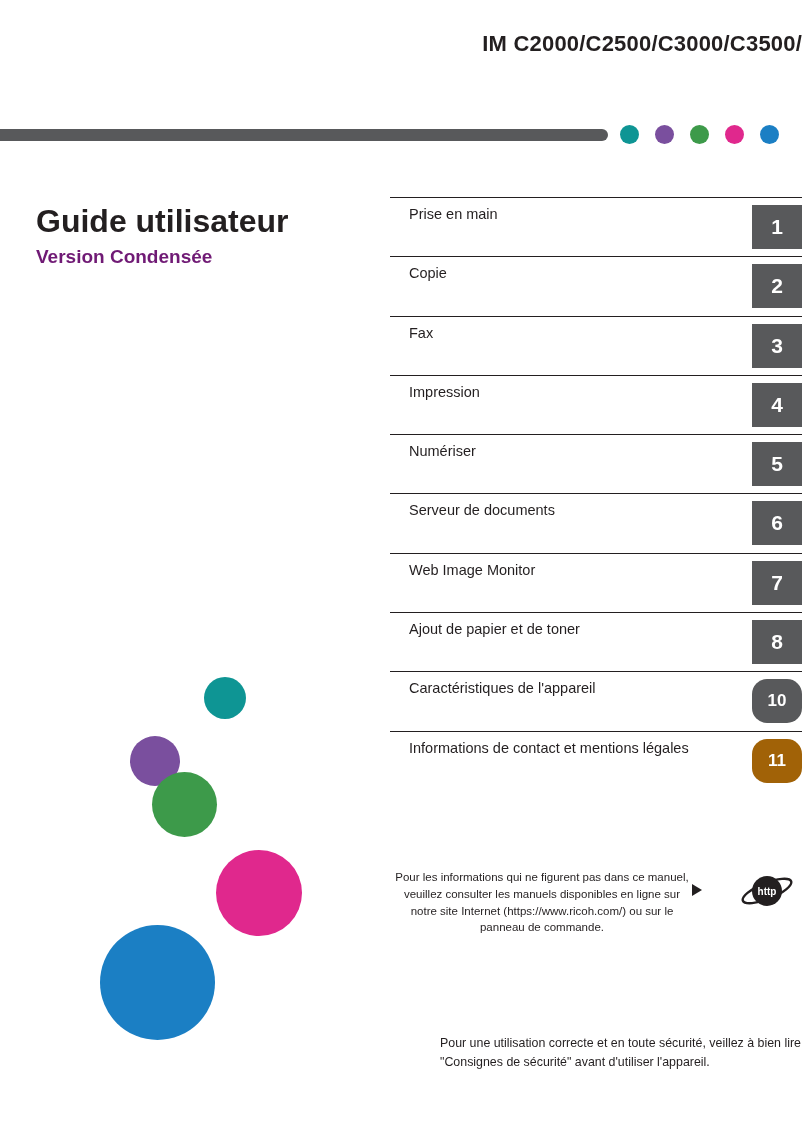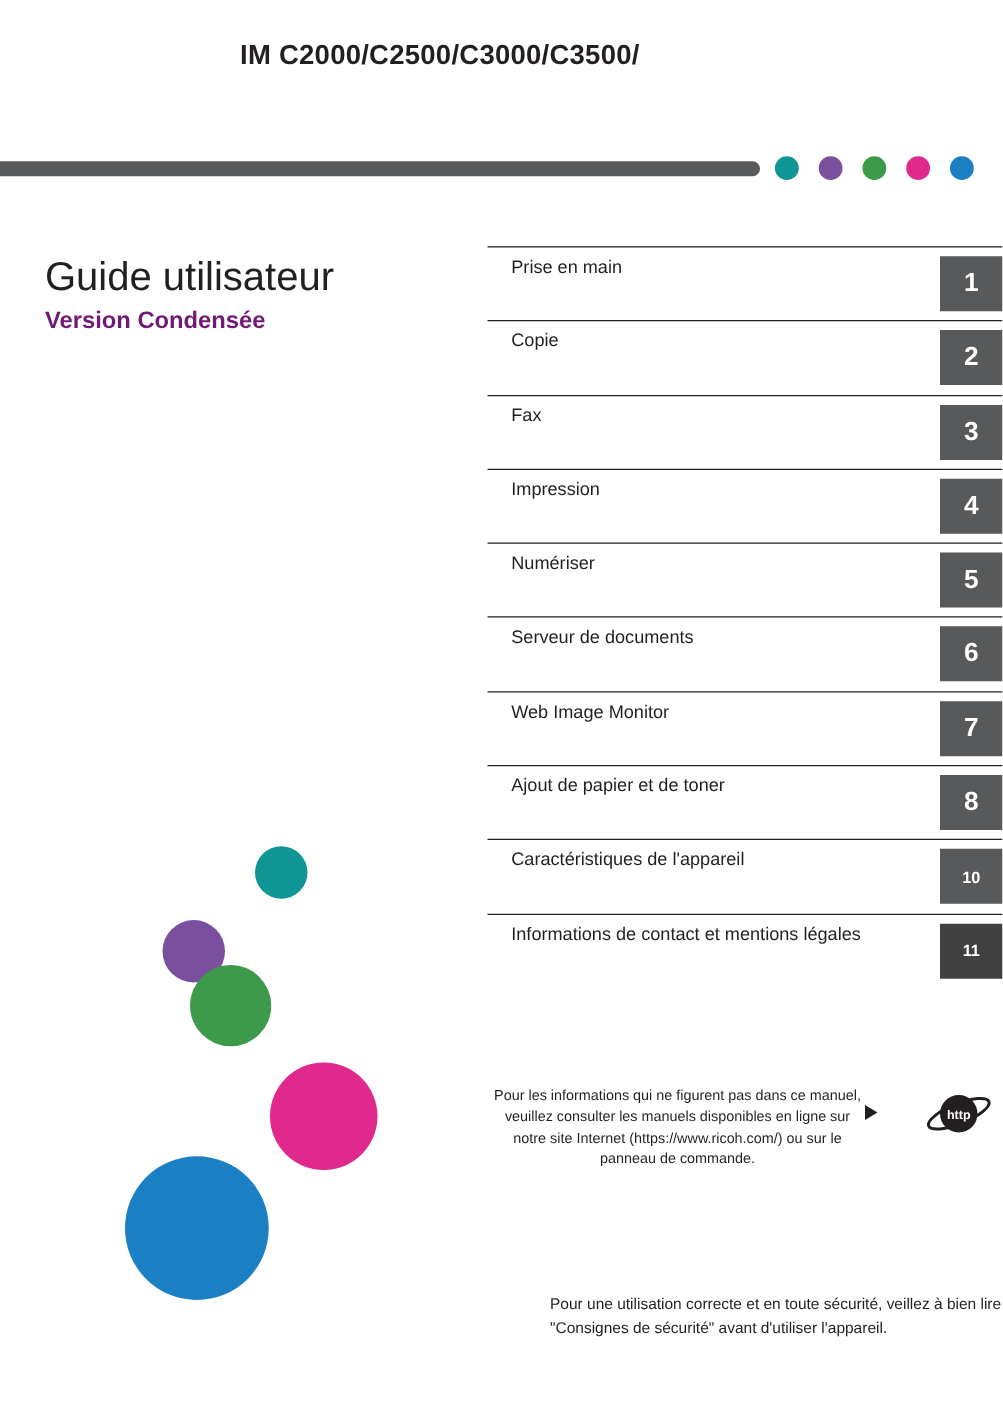--- a/index.html
+++ b/index.html
@@ -15,21 +15,21 @@
     position: relative;
     overflow: hidden;
   }
 
   
   .model-block {
     position: absolute;
     top: 30px;
     right: 0px;
     width: 610px;
-    text-align: left;
+    text-align: right;
     font-size: 22px;
     font-weight: bold;
     line-height: 1.25;
     letter-spacing: 0.2px;
     color: #231f20;
   }
   .model-line { display: block; }
 
   
   .rule-bar {
@@ -56,21 +56,21 @@
     border-radius: 50%;
   }
 
   
   .title-main {
     position: absolute;
     left: 36px;
     top: 203px;
     width: 340px;
     font-size: 32px;
-    font-weight: normal;
+    font-weight: bold;
     letter-spacing: 0px;
     color: #231f20;
   }
   .title-sub {
     position: absolute;
     left: 36px;
     top: 246px;
     width: 340px;
     font-size: 19px;
     font-weight: bold;
@@ -111,21 +111,21 @@
     width: 50px;
     height: 44px;
     background: #58595b;
     color: #ffffff;
     font-size: 21px;
     font-weight: bold;
     display: flex;
     align-items: center;
     justify-content: center;
   }
-  .chapter .ch-tab.two-digit { font-size: 13px; }
+  .chapter .ch-tab.two-digit { font-size: 17px; border-radius: 15px; }
 
   
   .note-block {
     position: absolute;
     left: 392px;
     top: 869px;
     width: 300px;
     font-size: 11.5px;
     line-height: 1.46;
     color: #231f20;
@@ -229,21 +229,21 @@
       <div class="ch-tab" style="background: rgb(88, 89, 91);">8</div>
     </div>
     <div class="chapter">
       <div class="ch-line"></div>
       <div class="ch-label">Caractéristiques de l'appareil</div>
       <div class="ch-tab two-digit" style="background: rgb(88, 89, 91);">10</div>
     </div>
     <div class="chapter">
       <div class="ch-line"></div>
       <div class="ch-label">Informations de contact et mentions légales</div>
-      <div class="ch-tab two-digit" style="background: #404040; margin-left: 38px;">11</div>
+      <div class="ch-tab two-digit" style="background: #a16207; margin-left: 38px;">11</div>
     </div>
   </div>
 
 <div class="note-block">Pour les informations qui ne figurent pas dans ce manuel, veuillez consulter les manuels disponibles en ligne sur notre site Internet (https://www.ricoh.com/) ou sur le panneau de commande.</div>
 <div class="note-arrow"></div>
 <div class="globe">
   <svg viewBox="0 0 54 46" width="54" height="46" xmlns="http://www.w3.org/2000/svg">
     <ellipse cx="27" cy="23" rx="15" ry="15" fill="#231f20"></ellipse>
     <ellipse cx="27" cy="23" rx="26" ry="8" fill="none" stroke="#231f20" stroke-width="2.4" transform="rotate(-22 27 23)"></ellipse>
     <text x="27" y="27" text-anchor="middle" font-family="Liberation Sans, sans-serif" font-size="10" font-weight="bold" fill="#ffffff">http</text>

